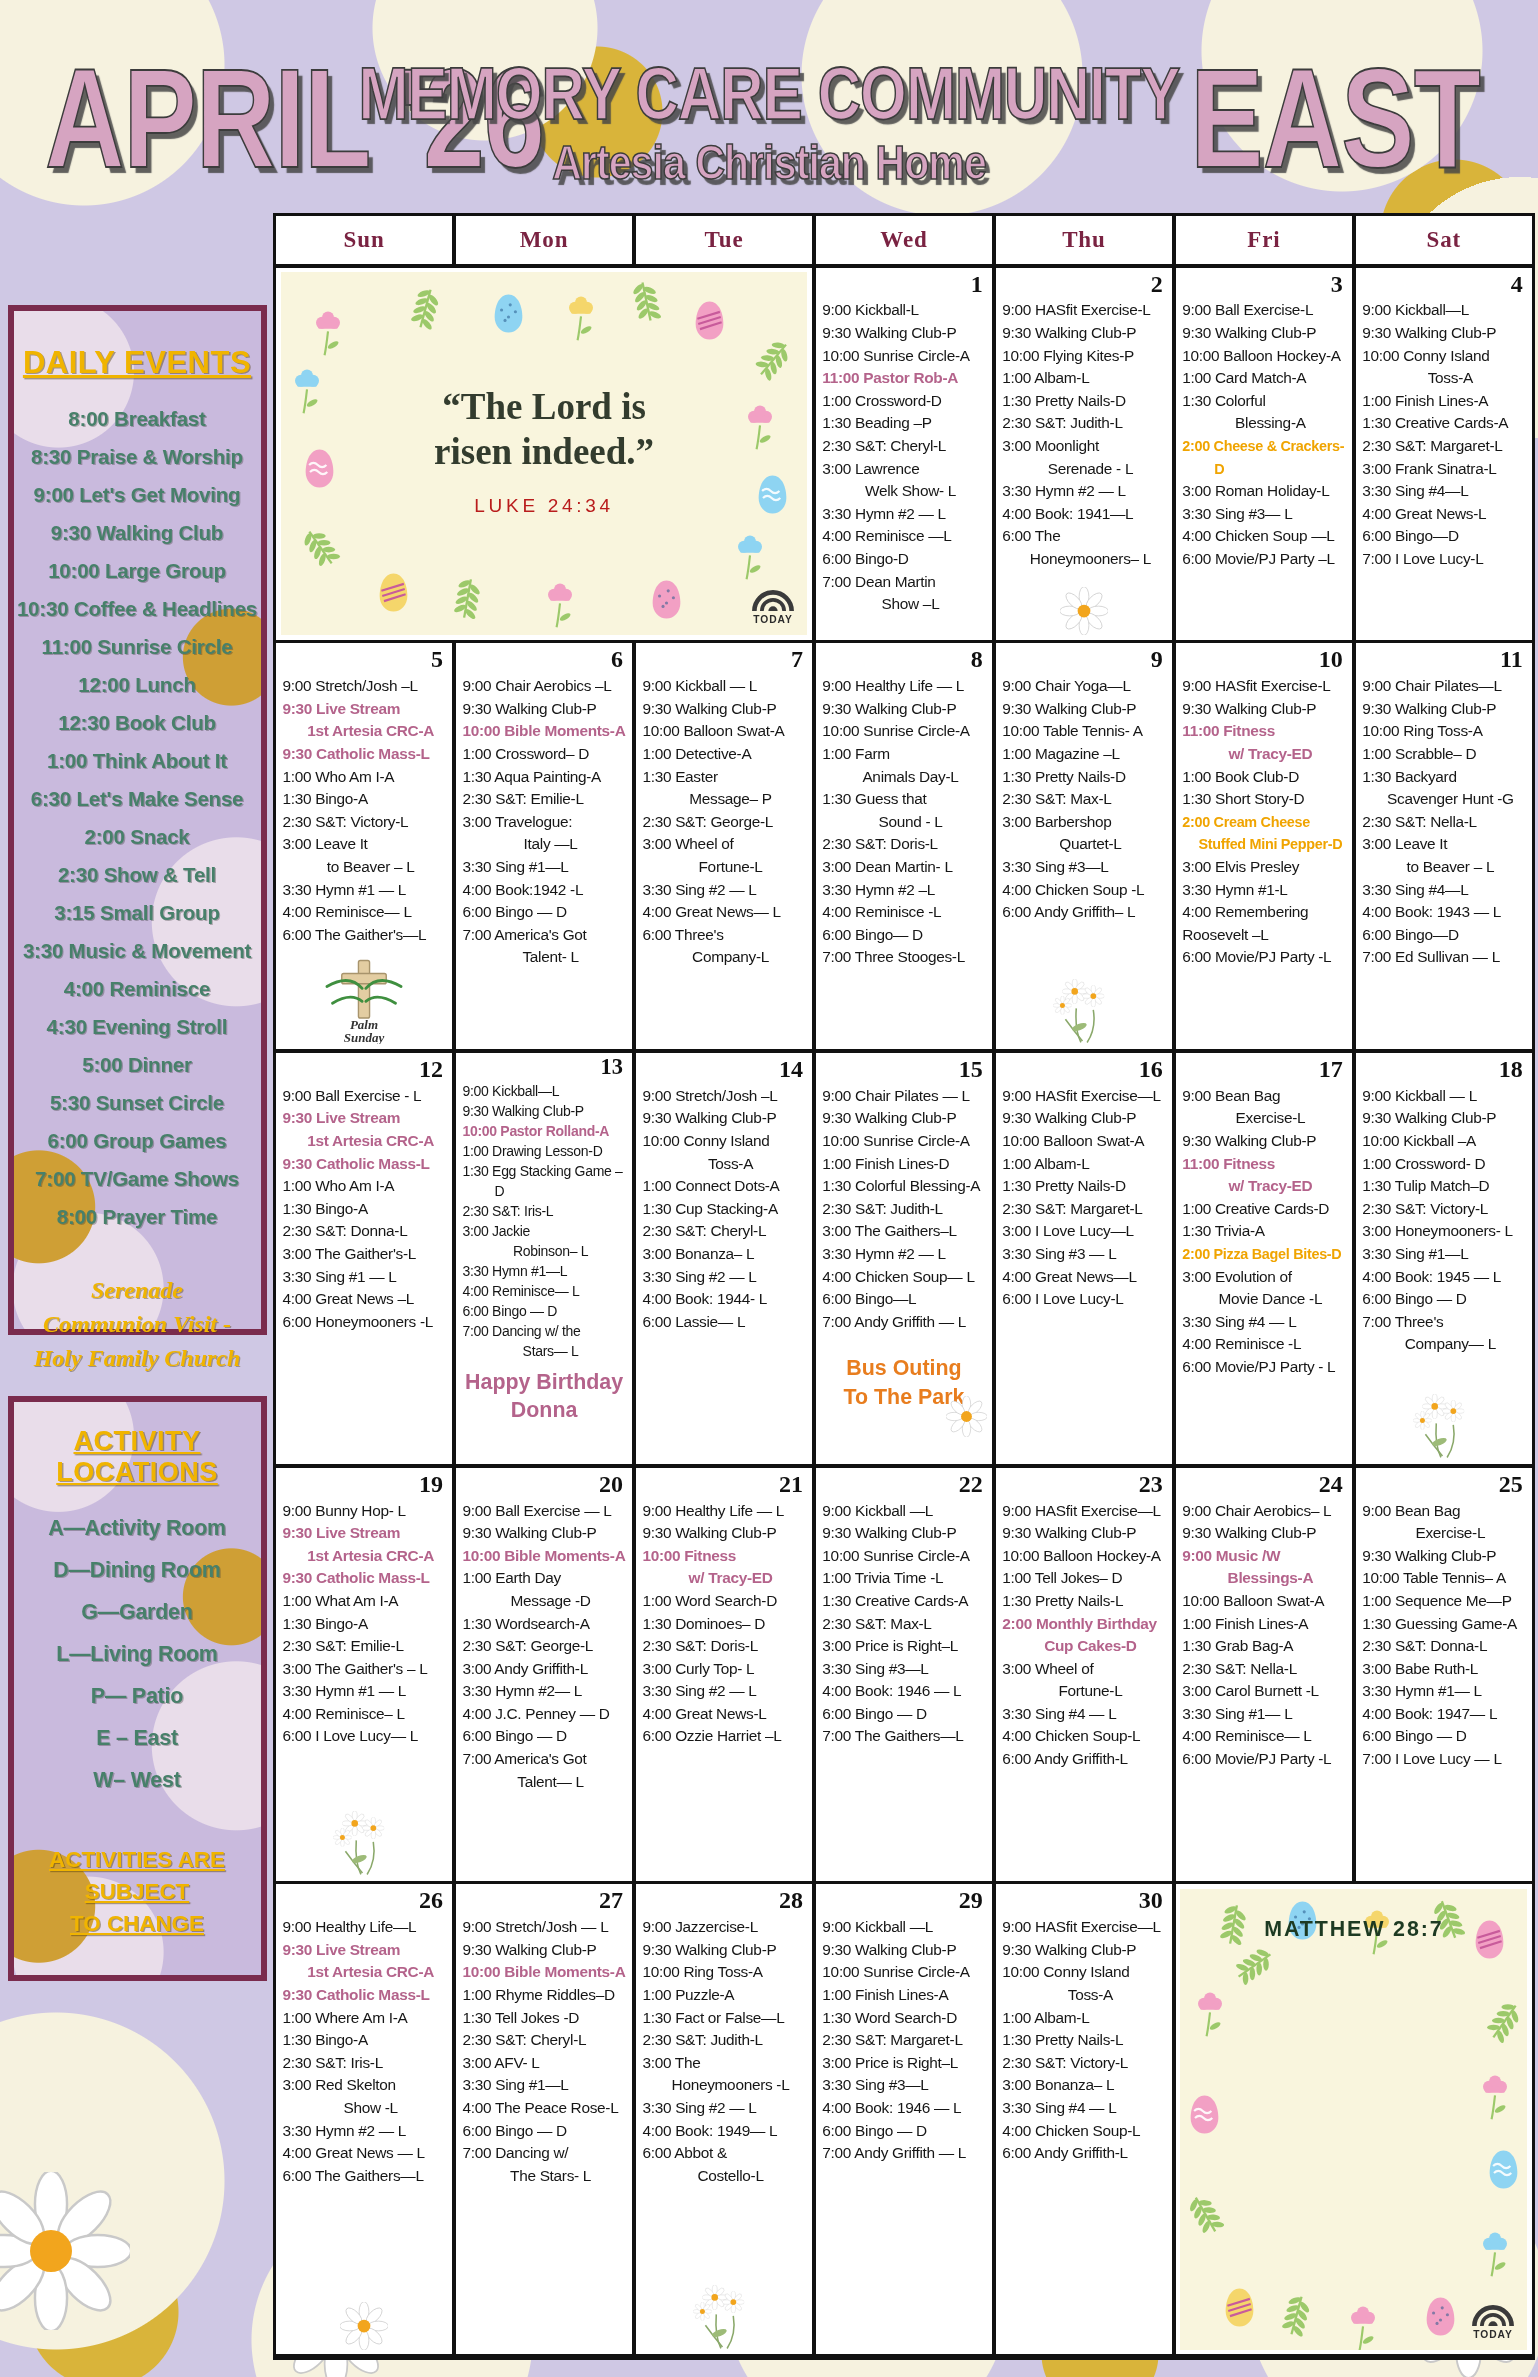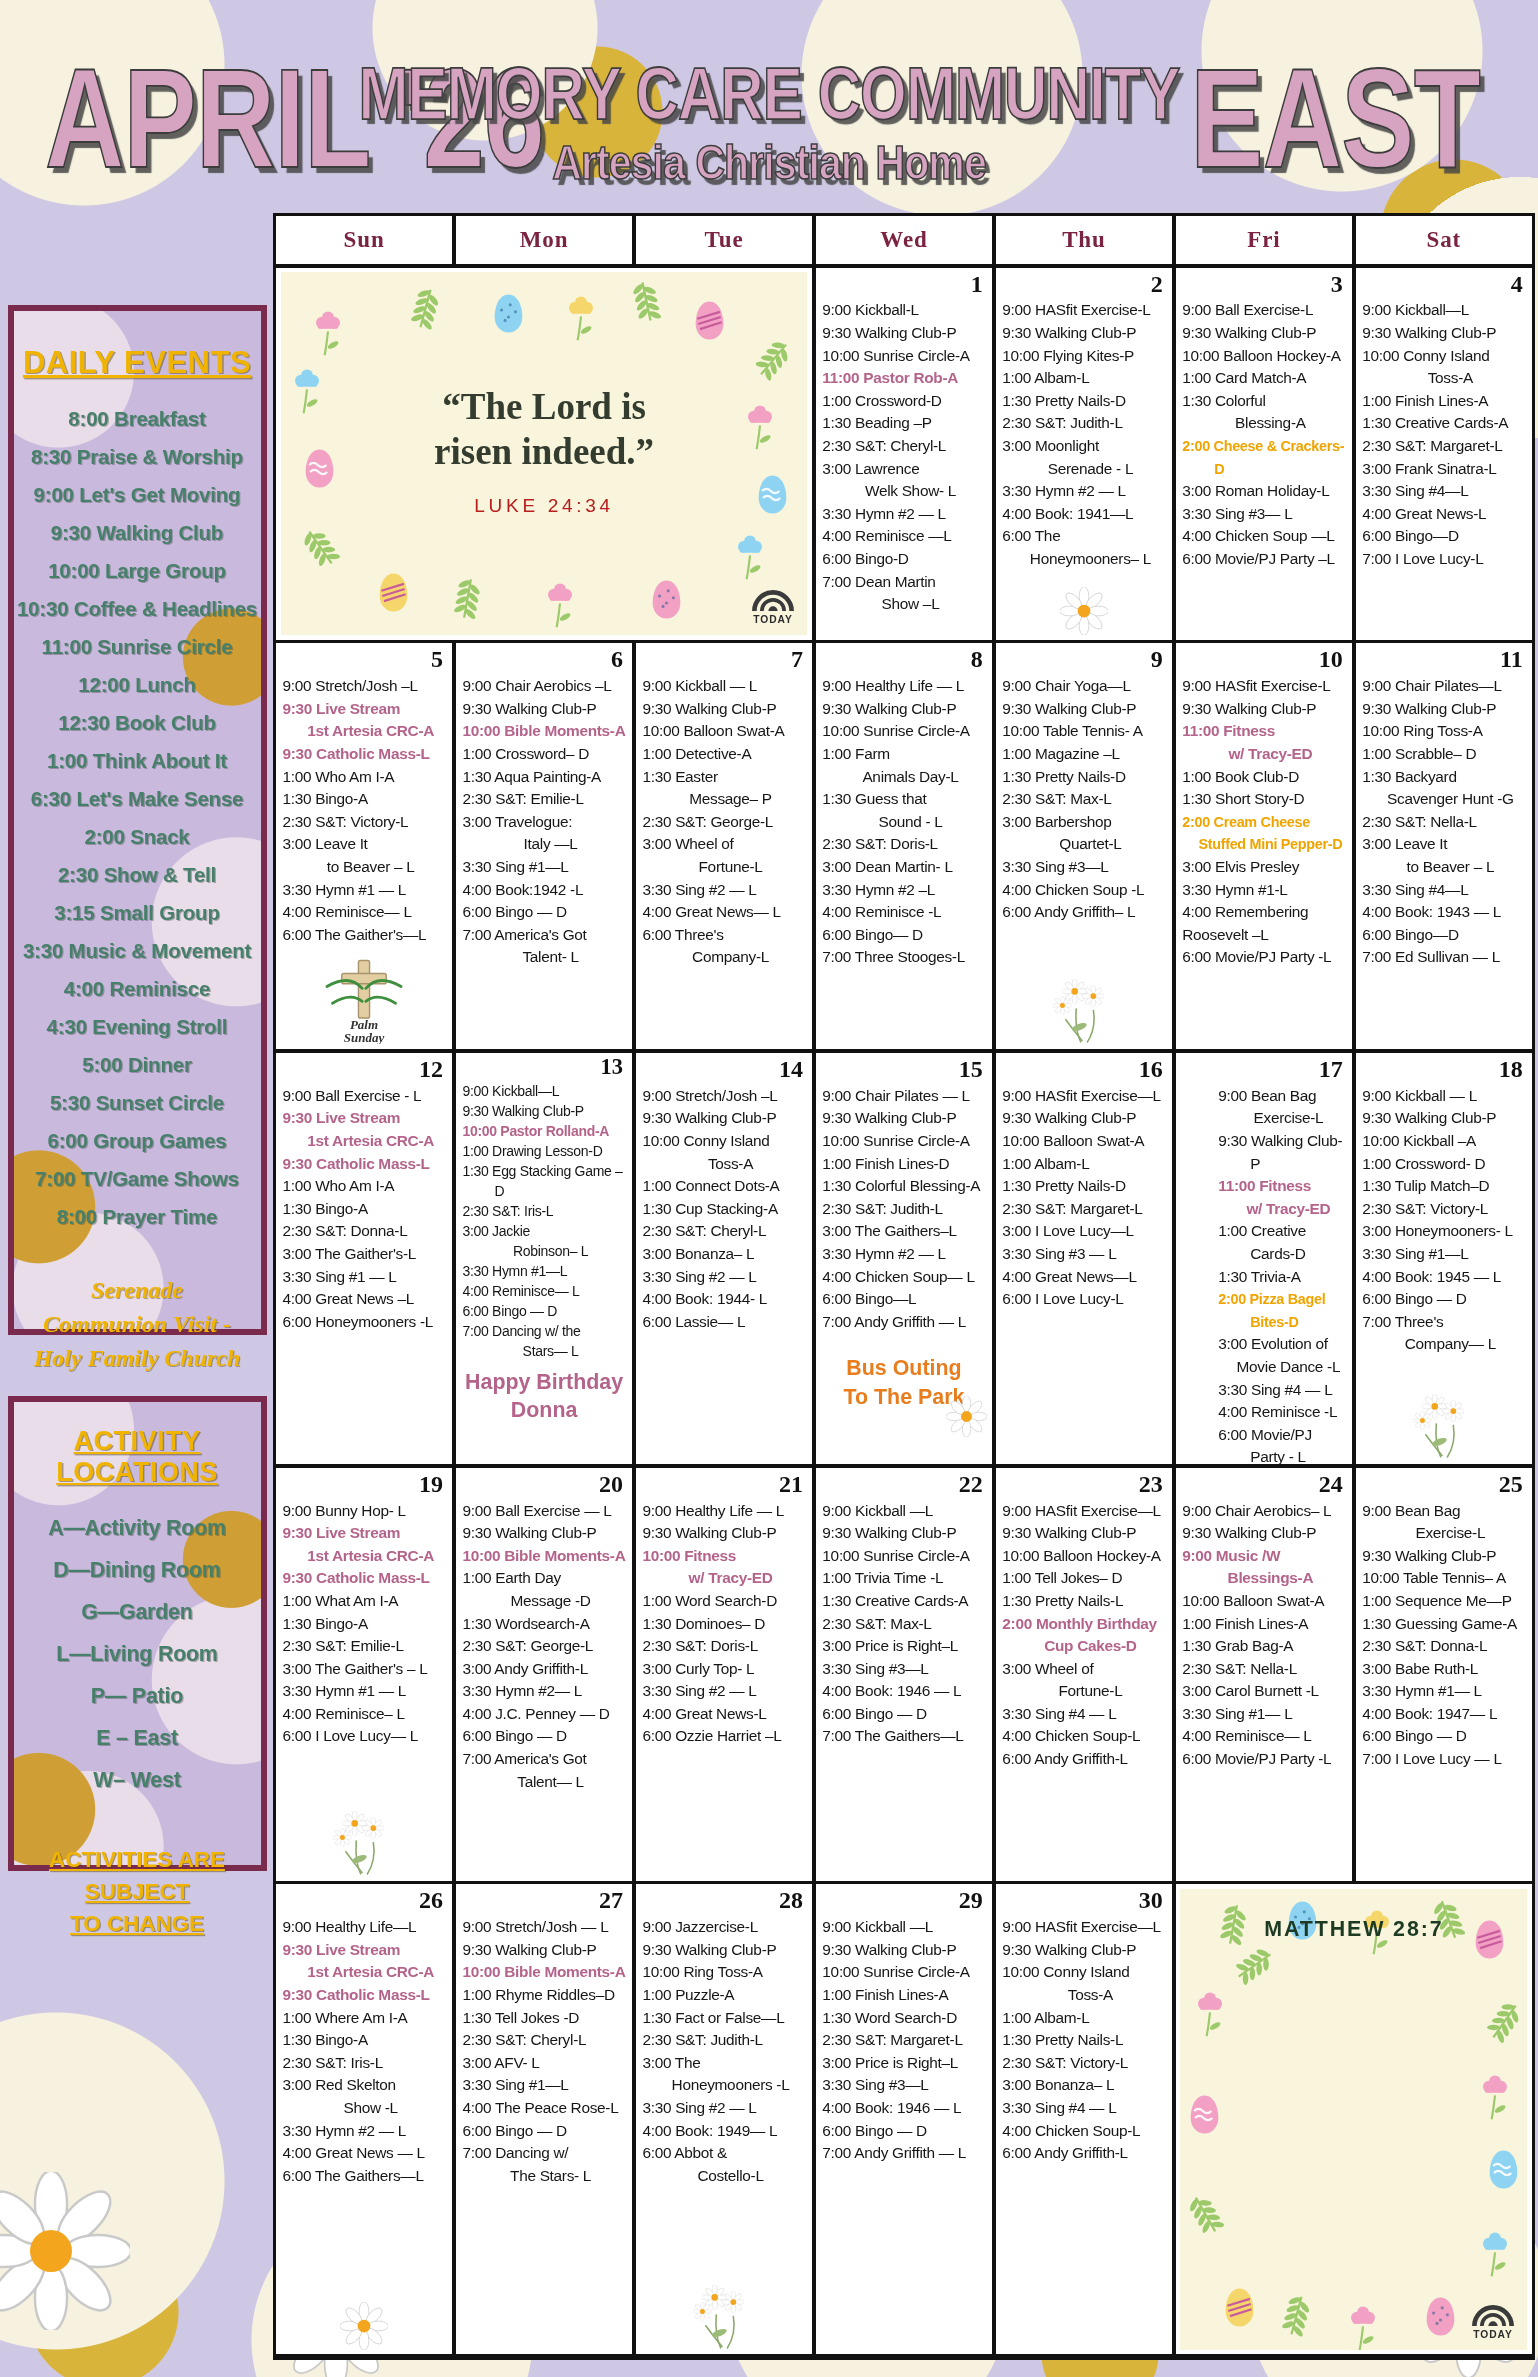--- a/index.html
+++ b/index.html
@@ -40,21 +40,21 @@
     background-image:
       radial-gradient(circle at 88% 34%, #cf9f35 0 48px, transparent 49px),
       radial-gradient(circle at 82% 30%, #e9ddea 0 0, transparent 0),
       radial-gradient(circle at 18% 6%,  #e9ddea 0 75px, transparent 76px),
       radial-gradient(circle at 90% 60%, #e9ddea 0 84px, transparent 85px),
       radial-gradient(circle at 10% 88%, #cf9f35 0 56px, transparent 57px),
       radial-gradient(circle at 30% 96%, #e9ddea 0 75px, transparent 76px);
     text-align:center;
   }
   #daily-box{top:305px;height:1030px;}
-  #loc-box{top:1396px;height:475px;}
+  #loc-box{top:1396px;height:585px;}
   .side-title{
     margin:34px 0 18.6px 0;font-size:31px;font-weight:800;color:#f0b400;
     text-decoration:underline;letter-spacing:0.5px;
     text-shadow:1.4px 1.4px 0 rgba(80,60,10,.45);
   }
   #loc-box .side-title{margin-top:24px;font-size:27px;}
   .side-item{
     color:#47806a;font-size:20.5px;font-weight:700;line-height:38px;
     text-shadow:1.2px 1.2px 0 rgba(55,55,55,.35);letter-spacing:-0.2px;
   }
@@ -724,21 +724,21 @@
         <div class="line">10:00 Balloon Swat-A</div>
         <div class="line">1:00 Albam-L</div>
         <div class="line">1:30 Pretty Nails-D</div>
         <div class="line">2:30 S&amp;T: Margaret-L</div>
         <div class="line">3:00 I Love Lucy—L</div>
         <div class="line">3:30 Sing #3 — L</div>
         <div class="line">4:00 Great News—L</div>
         <div class="line">6:00 I Love Lucy-L</div>
       </div>
     </div>
-    <div class="cell" style="grid-area: 4 / 6; padding-left: 36px;">
+    <div class="cell" style="grid-area: 4 / 6;">
       <div class="daynum">17</div>
       <div class="lines">
         <div class="line">9:00 Bean Bag</div>
         <div class="line c-i">Exercise-L</div>
         <div class="line">9:30 Walking Club-P</div>
         <div class="line c-p">11:00 Fitness</div>
         <div class="line c-p c-i">w/  Tracy-ED</div>
         <div class="line">1:00 Creative Cards-D</div>
         <div class="line">1:30 Trivia-A</div>
         <div class="line c-o">2:00 Pizza Bagel Bites-D</div>

